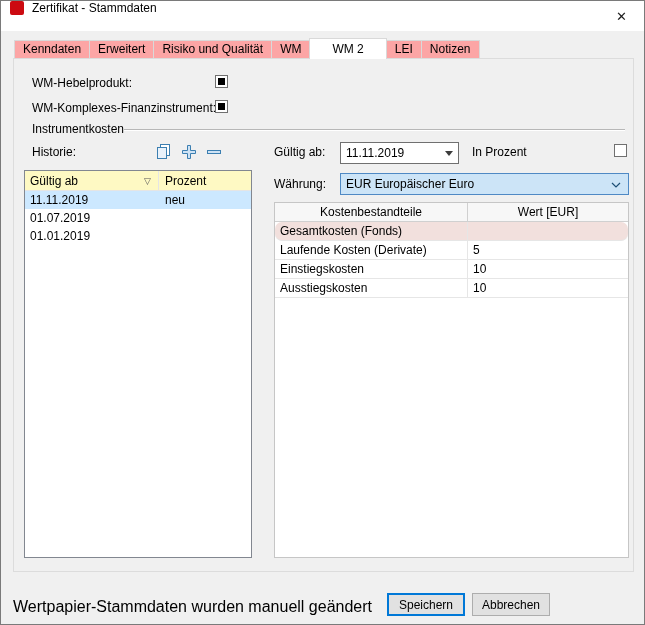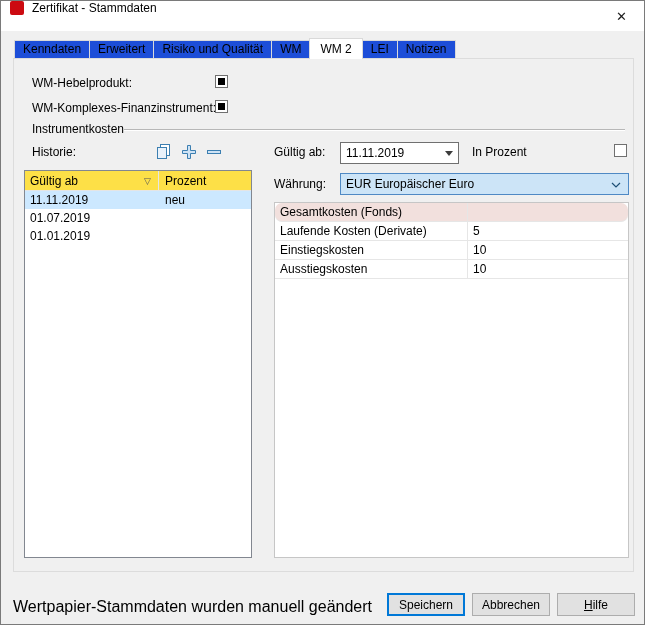--- a/index.html
+++ b/index.html
@@ -8,40 +8,40 @@
 
   
   .titlebar { position:absolute; left:0; top:0; right:0; height:30px; background:#fff; display:flex; align-items:flex-start; padding-left:9px; }
   .app-icon { width:14px; height:14px; background:var(--title-icon-red,#cc0a11); border-radius:2px; margin-right:8px; flex:none; }
   .title { font-size:12px; color:#000; }
   .close-btn { position:absolute; right:0; top:0; width:45px; height:30px; display:flex; align-items:center; justify-content:center; cursor:default; }
   .close-btn span { font-size:13px; color:#1a1a1a; }
 
   
   .tabstrip { position:absolute; left:13px; top:39px; display:flex; align-items:flex-start; z-index:5; }
-  .tab { height:18px; line-height:17px; padding:0 8px; background:#1d4ed8; border:1px solid #d9d9d9; border-bottom:none; margin-right:-1px; white-space:nowrap; }
-  .tab.active { height:21px; line-height:20px; margin-top:-2px; padding:0 10px; background:#fff; z-index:6; position:relative; }
+  .tab { height:18px; line-height:17px; padding:0 8px; background:#fca5a5; border:1px solid #d9d9d9; border-bottom:none; margin-right:-1px; white-space:nowrap; }
+  .tab.active { height:21px; line-height:20px; margin-top:-2px; padding:0 22px; background:#fff; z-index:6; position:relative; }
 
   
   .panel { position:absolute; left:12px; top:57px; width:621px; height:514px; border:1px solid #dcdcdc; background:#f0f0f0; }
 
   .lbl { position:absolute; font-size:12px; white-space:nowrap; }
 
   .checkbox { position:absolute; width:13px; height:13px; background:#fff; border:1px solid #707070; }
   .checkbox.checked::after { content:""; position:absolute; left:2px; top:2px; width:7px; height:7px; background:#000; }
 
   .group-hdr { position:absolute; left:18px; right:8px; top:63px; display:flex; align-items:center; }
   .gline { flex:1; height:0; border-top:1px solid #b7b7b7; border-bottom:1px solid #fff; margin-top:1px; }
 
   .iconbar { position:absolute; left:141px; top:84px; display:flex; gap:7px; }
   .icon-btn { width:18px; height:18px; display:flex; align-items:center; justify-content:center; cursor:default; }
 
   
   .hlist { position:absolute; left:10px; top:111px; width:228px; height:388px; background:#fff; border:1px solid #828790; overflow:hidden; }
-  .hl-header { display:flex; height:20px; border-bottom:1px solid #e5e5e5; background:#fde047; align-items:center; }
+  .hl-header { display:flex; height:20px; border-bottom:1px solid #e5e5e5; background:#fef9c3; align-items:center; }
   .hl-col1 { width:134px; height:100%; padding:0 5px; display:flex; align-items:center; justify-content:space-between; border-right:1px solid #e5e5e5; }
   .hl-col2 { flex:1; height:100%; padding:0 6px; display:flex; align-items:center; }
   .sort-glyph { font-size:9px; color:#555; margin-right:2px; }
   .hrow { display:flex; height:18px; align-items:center; }
   .hrow.selected { background:var(--selection-blue,#cce8ff); }
   .hrow .hc1 { width:134px; padding:0 5px; }
   .hrow .hc2 { padding:0 6px; }
 
   
   .combo { position:absolute; height:22px; background:#fff; border:1px solid #707070; display:flex; align-items:center; padding-left:5px; }
@@ -158,20 +158,28 @@
 
     <span class="lbl" style="left:260px; top:118px;">Währung:</span>
     <div class="combo combo-currency">
       <span>EUR Europäischer Euro</span>
       <svg style="position:absolute; right:7px; top:8px;" width="10" height="6" viewBox="0 0 10 6">
         <path d="M1 1 L5 5 L9 1" fill="none" stroke="#1d4f76" stroke-width="1.2"></path>
       </svg>
     </div>
 
     <div class="ctable">
+      <div class="ct-header">
+        <div class="ct-col1">
+          <span>Kostenbestandteile</span>
+        </div>
+        <div class="ct-col2">
+          <span>Wert [EUR]</span>
+        </div>
+      </div>
       <div>
           <div class="crow highlight">
             <div class="cc1">Gesamtkosten (Fonds)</div>
             <div class="cc2"></div>
           </div>
           <div class="crow">
             <div class="cc1">Laufende Kosten (Derivate)</div>
             <div class="cc2">5</div>
           </div>
           <div class="crow">
@@ -184,16 +192,15 @@
           </div>
         </div>
     </div>
 
   </div>
 
   <span class="status-text">Wertpapier-Stammdaten wurden manuell geändert</span>
   <div class="button-bar">
       <button class="btn default">Speichern</button>
       <button class="btn">Abbrechen</button>
-      <button class="btn"><u>H</u>ilfe</button>
     </div>
 
 </div>
 
 </body></html>

